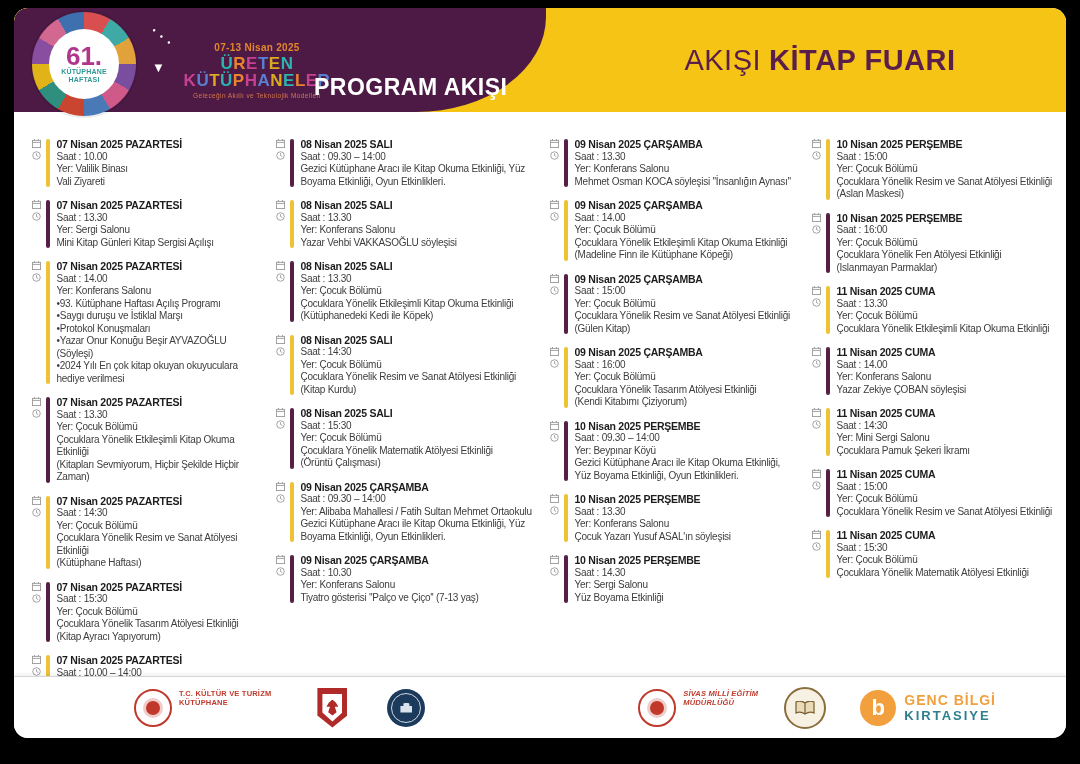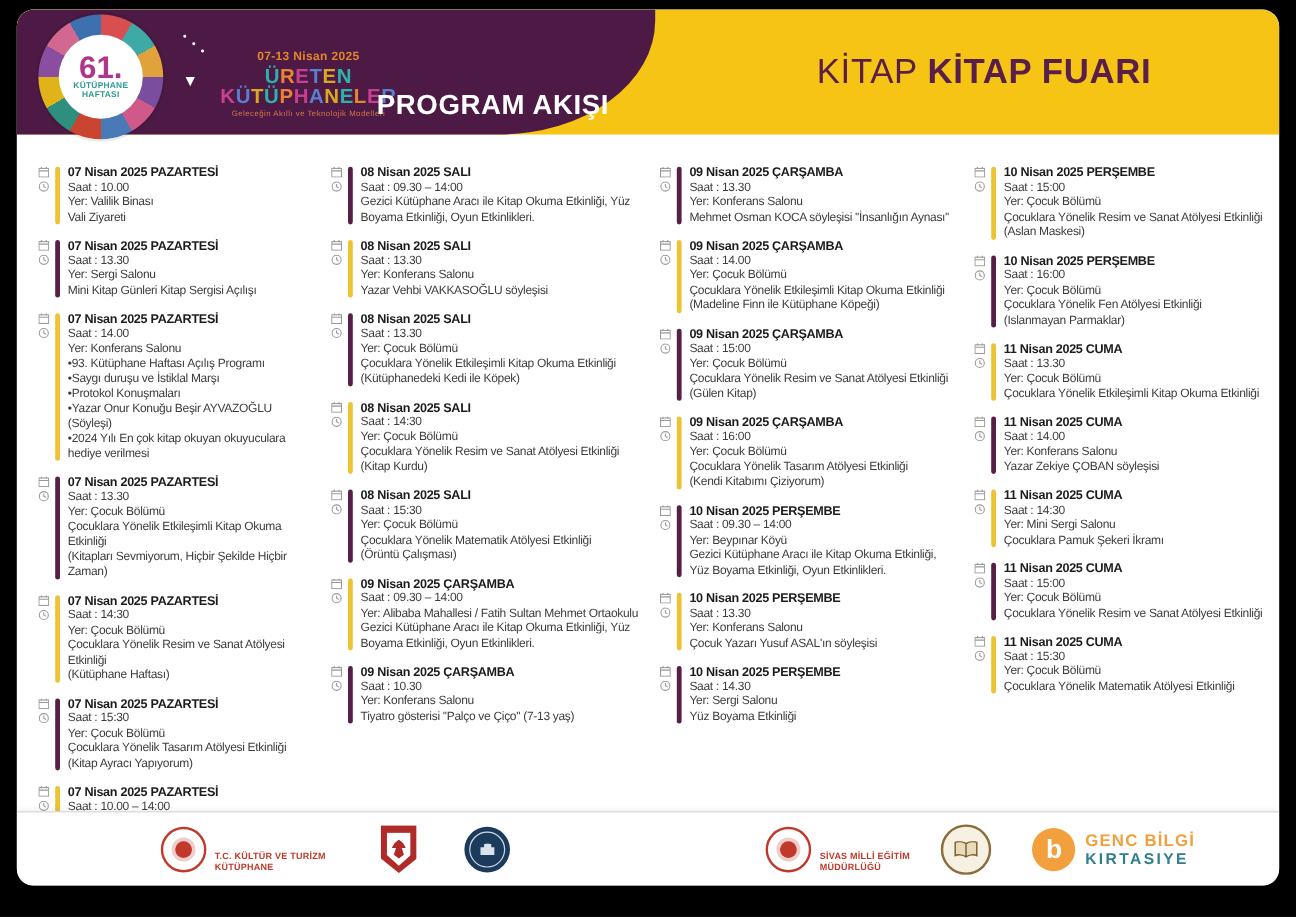--- a/index.html
+++ b/index.html
@@ -33,31 +33,31 @@
   .entry{display:flex;margin-bottom:11px;}
   .entry-icons{width:13px;display:flex;flex-direction:column;align-items:center;gap:3px;padding-top:1px;flex-shrink:0;}
   .entry-icons svg{display:block;}
   .entry-bar{width:3.5px;border-radius:2px;margin:1px 7px 1px 3px;flex-shrink:0;}
   .entry-text{font-size:10px;line-height:12.5px;color:#3d3d3d;letter-spacing:-0.25px;}
   .entry-date{font-size:10.5px;font-weight:bold;color:#1c1c1c;}
   .entry-line{}
 
   
   .footer{position:absolute;left:0;right:0;bottom:0;height:62px;background:#fff;border-top:1px solid #d6d6d6;box-shadow:0 -2px 4px rgba(0,0,0,0.06);display:flex;align-items:center;padding:0 70px 0 120px;box-sizing:border-box;}
-  .flogo{display:flex;align-items:flex-end;gap:7px;}
+  .flogo{display:flex;align-items:flex-start;gap:7px;}
   .emblem-red{width:34px;height:34px;border-radius:50%;border:2px solid #C0392B;display:flex;align-items:center;justify-content:center;flex-shrink:0;}
   .emblem-red .core{width:14px;height:14px;border-radius:50%;background:#C0392B;box-shadow:0 0 0 3px rgba(192,57,43,.25);}
   .red-text{color:#C0392B;font-size:7.5px;font-weight:bold;line-height:9px;letter-spacing:.2px;}
   .shield{width:30px;height:40px;background:#B02A2A;clip-path:polygon(0 0,100% 0,100% 70%,50% 100%,0 70%);display:flex;align-items:center;justify-content:center;margin-left:46px;}
   .shield .inner{width:20px;height:28px;background:#fff;clip-path:polygon(0 0,100% 0,100% 68%,50% 100%,0 68%);display:flex;align-items:center;justify-content:center;}
   .shield .eagle{width:12px;height:16px;background:#B02A2A;clip-path:polygon(50% 0,80% 20%,100% 45%,70% 45%,85% 80%,50% 100%,15% 80%,30% 45%,0 45%,20% 20%);}
   .circle-navy{width:38px;height:38px;border-radius:50%;background:#1B3A5C;display:flex;align-items:center;justify-content:center;margin-left:40px;}
   .circle-navy .ring{width:28px;height:28px;border-radius:50%;border:1.5px solid #cfd9e4;display:flex;align-items:center;justify-content:center;}
   .circle-navy .bld{width:12px;height:10px;background:#d8e2ec;clip-path:polygon(0 100%,0 35%,25% 35%,25% 10%,50% 0,75% 10%,75% 35%,100% 35%,100% 100%);}
-  .flogo-edu{margin-left:auto;}
+  .flogo-edu{margin-left:auto;font-style:italic;}
   .circle-book{width:38px;height:38px;border-radius:50%;border:2px solid #8A6D3B;background:#f7f1e3;display:flex;align-items:center;justify-content:center;margin-left:26px;}
   .genc{display:flex;align-items:center;gap:8px;margin-left:34px;}
   .genc-mark{width:36px;height:36px;border-radius:50%;background:#F2A03D;color:#fff;font-weight:800;font-size:22px;display:flex;align-items:center;justify-content:center;}
   .genc-line1{color:#F2A03D;font-size:14px;font-weight:800;letter-spacing:1px;line-height:15px;}
   .genc-line2{color:#2F7F8C;font-size:13px;font-weight:700;letter-spacing:2px;line-height:15px;}
 </style>
 </head>
 <body>
 
 <div class="page">
@@ -82,21 +82,21 @@
     <div class="campaign">
       <div class="campaign-date">07-13 Nisan 2025</div>
       <div class="campaign-line" id="campaign-l1"><span style="color: rgb(43, 179, 174);">Ü</span><span style="color: rgb(232, 131, 47);">R</span><span style="color: rgb(197, 65, 143);">E</span><span style="color: rgb(91, 127, 208);">T</span><span style="color: rgb(217, 169, 31);">E</span><span style="color: rgb(43, 179, 174);">N</span></div>
       <div class="campaign-line" id="campaign-l2"><span style="color: rgb(197, 65, 143);">K</span><span style="color: rgb(91, 127, 208);">Ü</span><span style="color: rgb(217, 169, 31);">T</span><span style="color: rgb(43, 179, 174);">Ü</span><span style="color: rgb(232, 131, 47);">P</span><span style="color: rgb(197, 65, 143);">H</span><span style="color: rgb(91, 127, 208);">A</span><span style="color: rgb(217, 169, 31);">N</span><span style="color: rgb(43, 179, 174);">E</span><span style="color: rgb(232, 131, 47);">L</span><span style="color: rgb(197, 65, 143);">E</span><span style="color: rgb(91, 127, 208);">R</span></div>
       <div class="campaign-tagline">Geleceğin Akıllı ve Teknolojik Modelleri</div>
     </div>
 
     <div class="program-title">PROGRAM AKIŞI</div>
 
     <div class="fair-title">
-      <span class="fair-light">KİTAP</span>
+      <span class="fair-light">AKIŞI</span>
       <span class="fair-bold">KİTAP FUARI</span>
     </div>
   </div>
 
   <div class="schedule">
     <div class="col">
   <div class="entry">
     <div class="entry-icons">
       <svg class="cal" width="9" height="9" viewBox="0 0 10 10">
               <rect x="0.5" y="1.5" width="9" height="8" fill="none" stroke="#9a9a9a" stroke-width="1"></rect>

